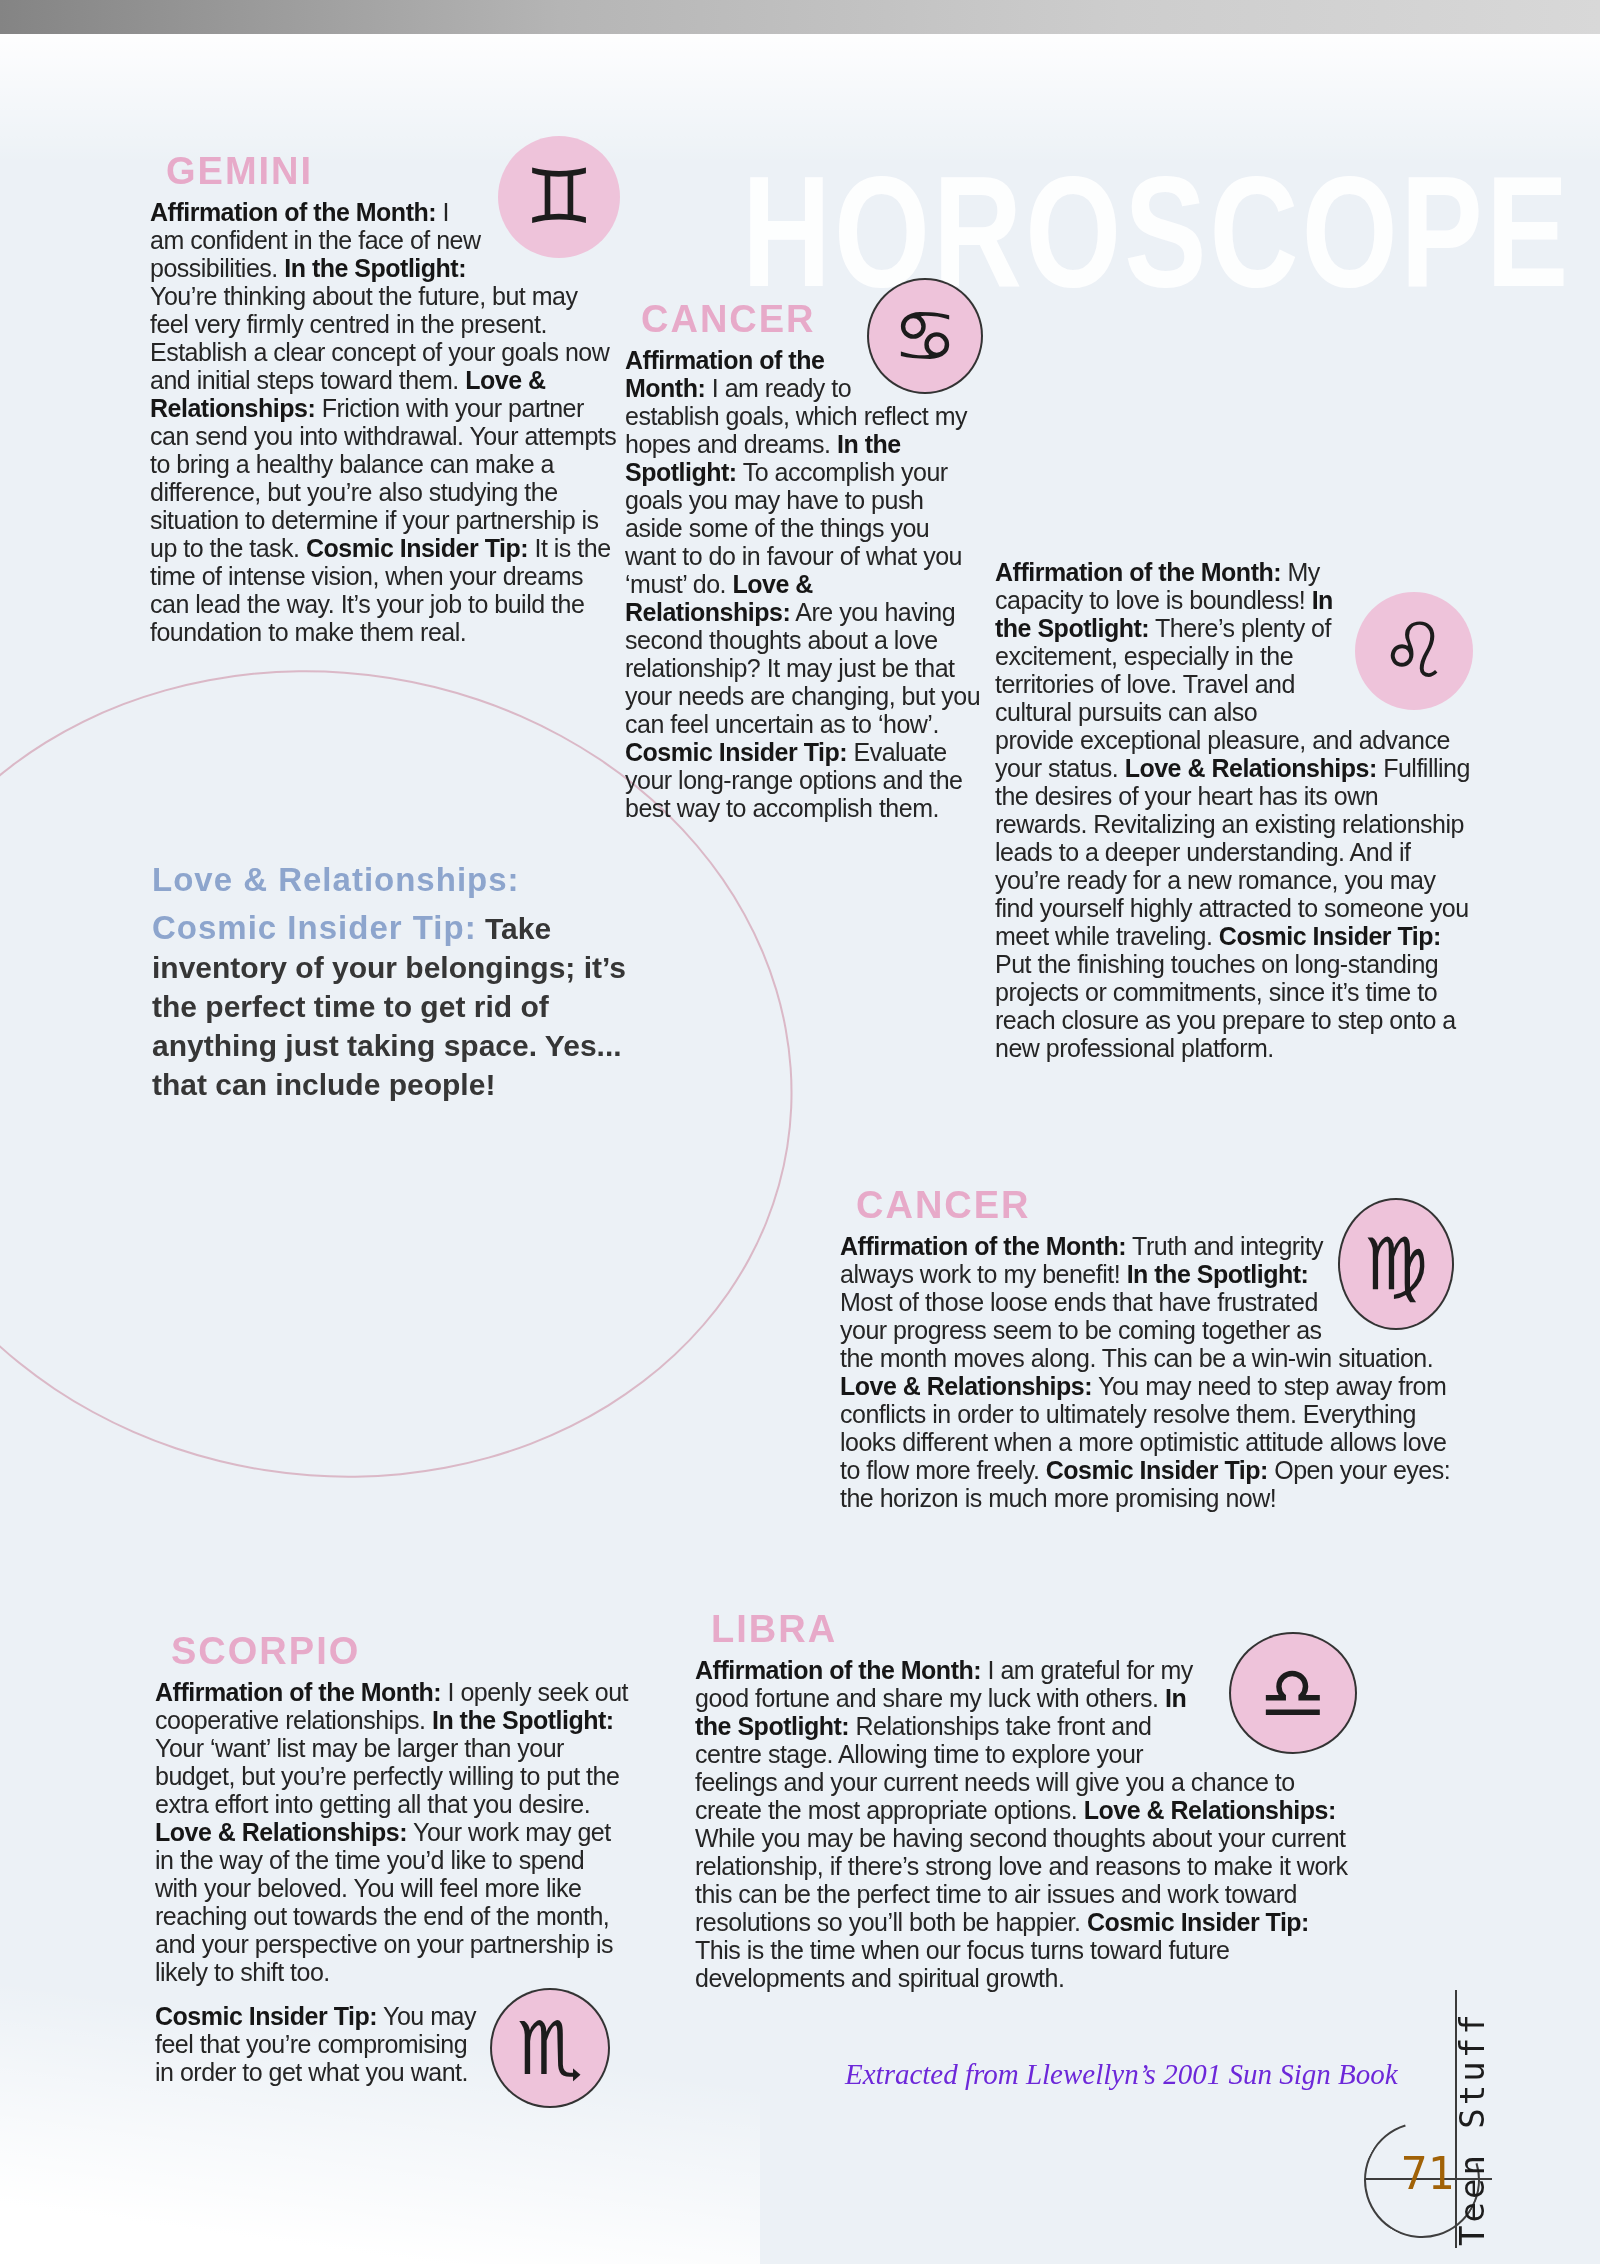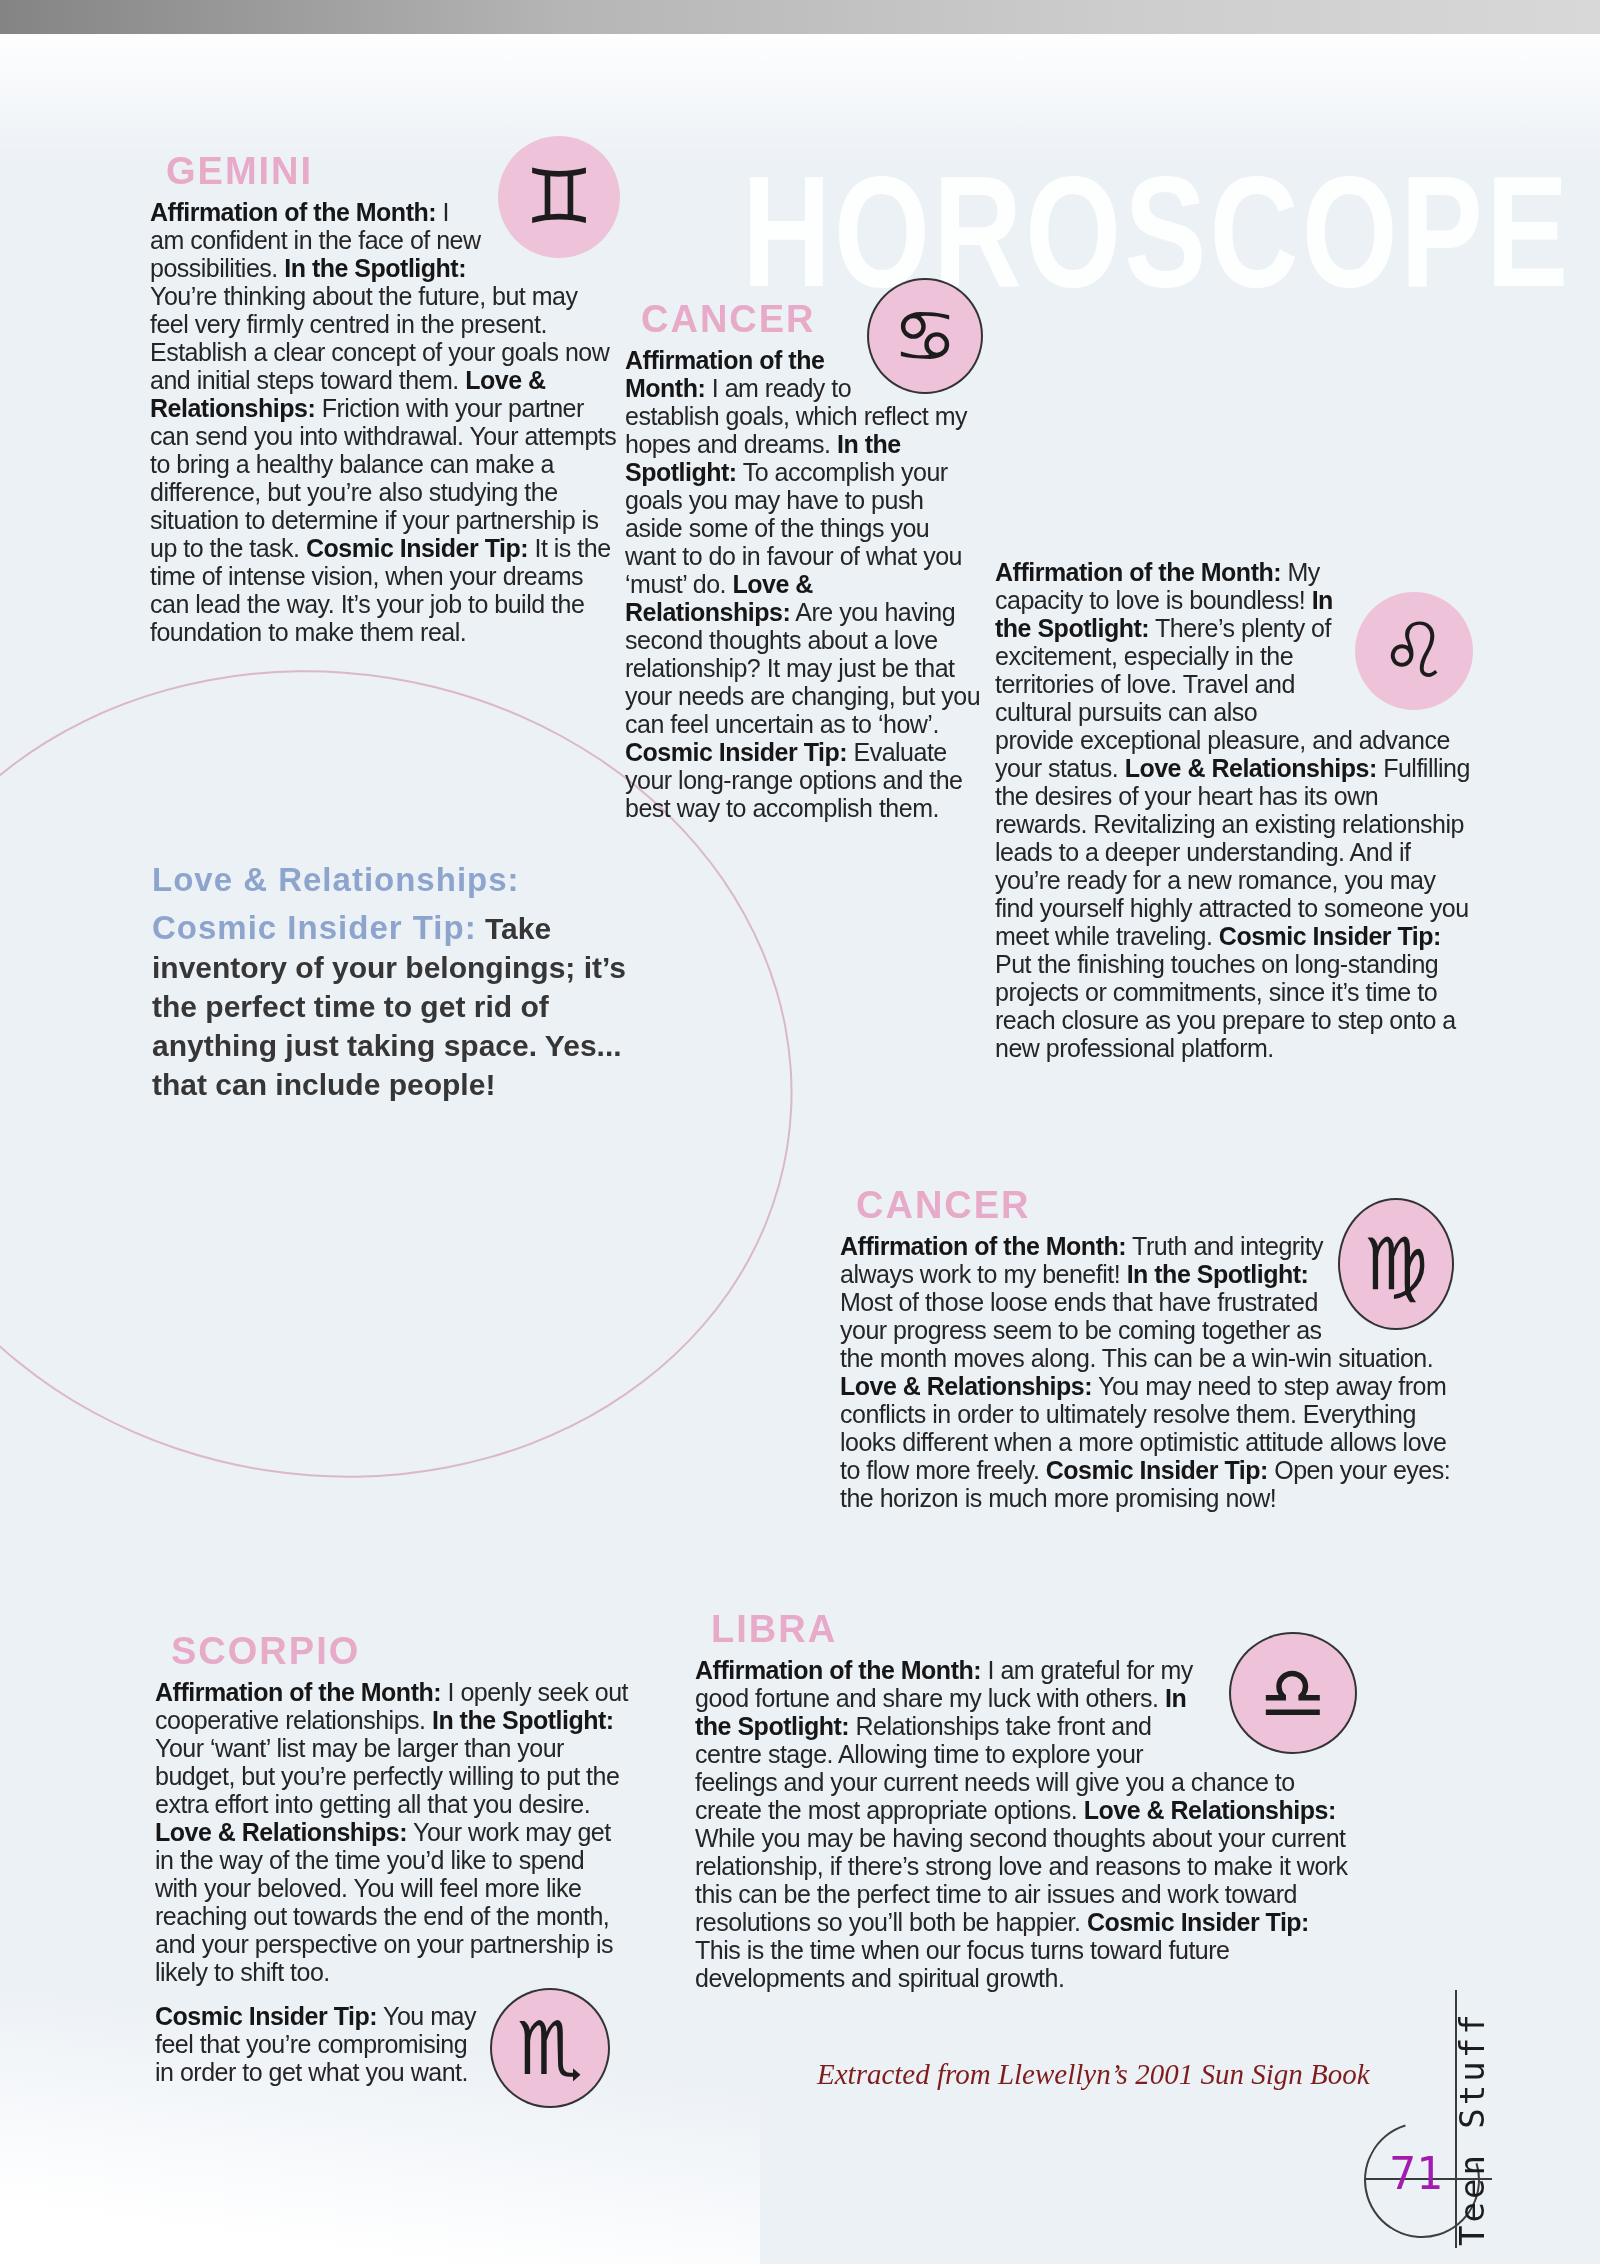--- a/index.html
+++ b/index.html
@@ -43,35 +43,35 @@
   .glyph{font-family:"DejaVu Sans",sans-serif;color:#1c1c1c;line-height:1;}
   .callout{position:absolute;left:152px;top:860px;width:478px;}
   .blue-head{
     font-size:33px;font-weight:800;letter-spacing:1px;color:#8da5cd;
   }
   .callout-body{
     margin:0;font-size:30px;line-height:39px;font-weight:bold;color:#363636;
     letter-spacing:0;
   }
   .credit{
-    position:absolute;left:817px;top:2058px;width:520px;
+    position:absolute;left:845px;top:2058px;width:520px;
     font-family:"Liberation Serif",serif;font-style:italic;
-    font-size:29px;color:#7f1d1d;white-space:nowrap;
+    font-size:29px;color:#6d28d9;white-space:nowrap;
   }
   .vline{position:absolute;left:1455px;top:1990px;width:2px;height:258px;background:#3c3c3c;}
   .hline{position:absolute;left:1366px;top:2178px;width:126px;height:2px;background:#3c3c3c;}
   .page-circle{
     position:absolute;left:1364px;top:2122px;width:112px;height:112px;
     border:2px solid #3f3f3f;border-radius:50%;border-top-color:transparent;
     transform:rotate(28deg);
   }
   .page-number{
     position:absolute;left:1378px;top:2148px;width:76px;
-    font-family:"DejaVu Sans Mono",monospace;font-size:44px;color:#a21caf;
-    text-align:center;
+    font-family:"DejaVu Sans Mono",monospace;font-size:44px;color:#a16207;
+    text-align:right;
   }
   .mag-name{
     position:absolute;left:1452px;top:1992px;height:254px;
     writing-mode:vertical-rl;transform:rotate(180deg);
     font-family:"DejaVu Sans Mono",monospace;font-size:34px;letter-spacing:3px;
     color:#1d1d1d;display:flex;align-items:center;
   }
   .tail{position:absolute;}
   .icon-abs{
     position:absolute;display:flex;align-items:center;justify-content:center;

